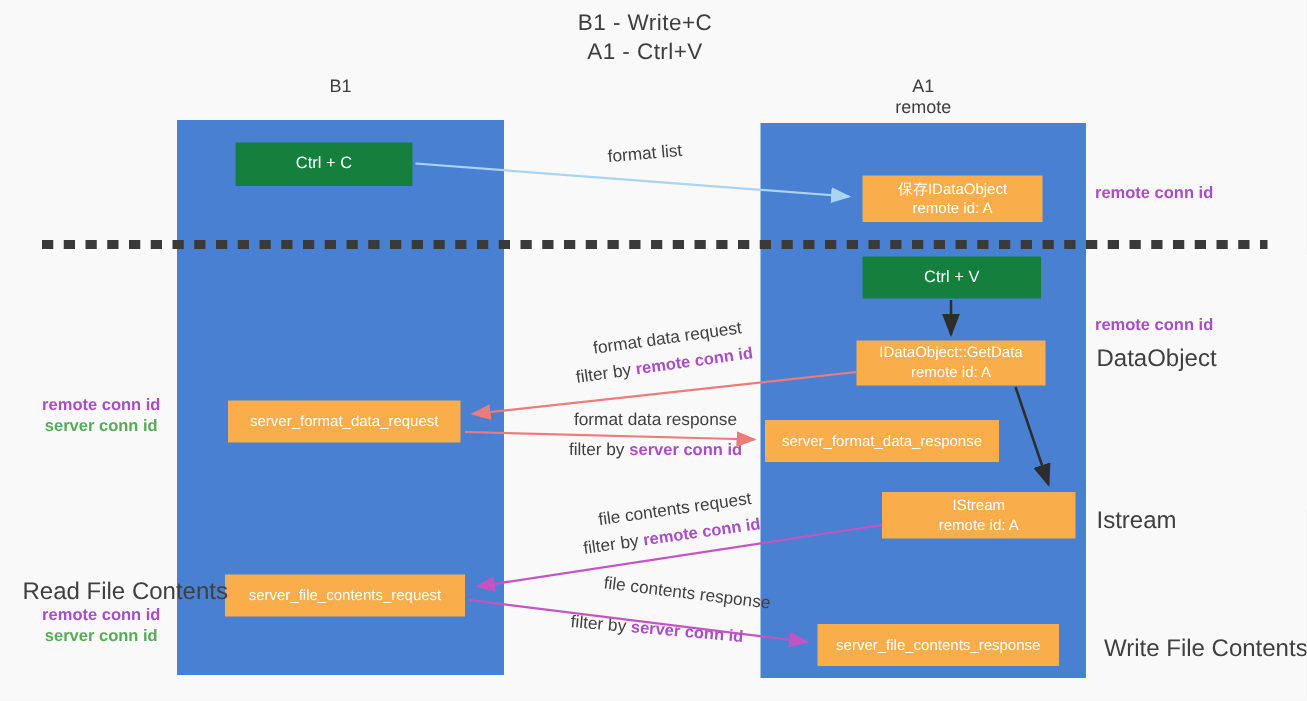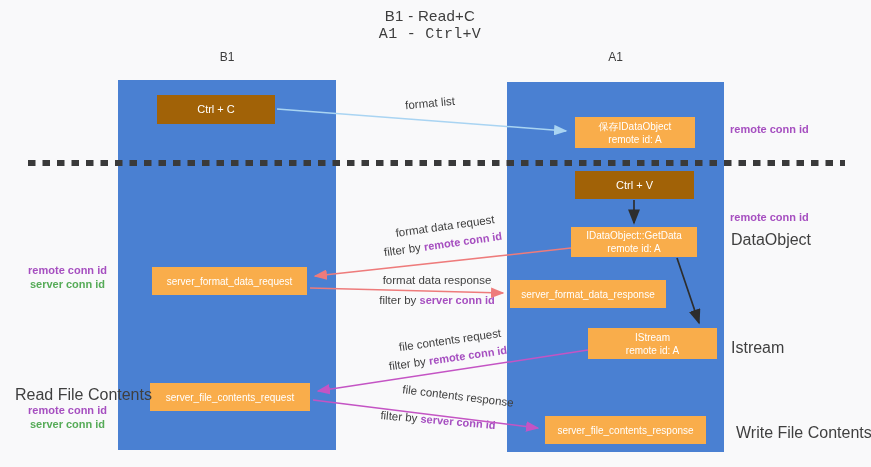--- a/index.html
+++ b/index.html
@@ -5,47 +5,48 @@
   html,body{margin:0;padding:0;}
   body{background:#e8e8e8;font-family:"Liberation Sans","DejaVu Sans",sans-serif;}
   #canvas{position:relative;width:871px;height:467px;background:#f9f9fa;overflow:hidden;}
   .abs{position:absolute;}
   .title{width:860px;left:0;text-align:center;font-size:15px;color:#3d3d3d;letter-spacing:.3px;}
   .lifeline{background:#4a80d2;}
   .col-header{text-align:center;font-size:12px;line-height:14px;color:#3d3d3d;}
   .node{display:flex;flex-direction:column;align-items:center;justify-content:center;
         color:#fff;font-size:10px;line-height:13px;text-align:center;box-sizing:border-box;}
   .orange{background:#f9ad4b;}
-  .green{background:#a16207;}
+  .green{background:#15803d;}
   .node.big{font-size:11px;}
   .side-label{font-size:16px;color:#3f3f3f;white-space:nowrap;}
   .conn-id{font-size:11px;font-weight:bold;white-space:nowrap;}
   .purple{color:#a64fc0;}
   .greentx{color:#56ab57;}
   .pair{text-align:center;line-height:14px;}
   .arrow-label{font-size:11.5px;color:#3f3f3f;text-align:center;white-space:nowrap;}
   .rot-n8{transform:rotate(-8deg);}
   .rot-n5{transform:rotate(-5deg);}
   .rot-p7{transform:rotate(7deg);}
   .rot-p5{transform:rotate(5deg);}
   svg.overlay{position:absolute;left:0;top:0;pointer-events:none;}
 </style>
 </head>
 <body>
 
 <div id="canvas">
 
-  <div class="abs title" style="top:7px;">B1 - Read+C</div>
-  <div class="abs title" style="top:26px;font-family:Liberation Mono, monospace;">A1 - Ctrl+V</div>
+  <div class="abs title" style="top:7px;">B1 - Write+C</div>
+  <div class="abs title" style="top:26px;">A1 - Ctrl+V</div>
 
   <div class="abs col-header" style="left:118px;top:50px;width:218px;text-align:center;">
     <div>B1</div>
   </div>
   <div class="abs col-header" style="left:507px;top:50px;width:217px;">
     <div>A1</div>
+    <div>remote</div>
   </div>
 
   <div class="abs lifeline" style="left:118px;top:80px;width:218px;height:370px;"></div>
   <div class="abs lifeline" style="left:507px;top:82px;width:217px;height:370px;"></div>
 
   <div class="abs node green big" style="left:157px;top:95px;width:118px;height:29px;">
     <span>Ctrl + C</span>
   </div>
 
   <div class="abs node orange" style="left:575px;top:117px;width:120px;height:31px;">

